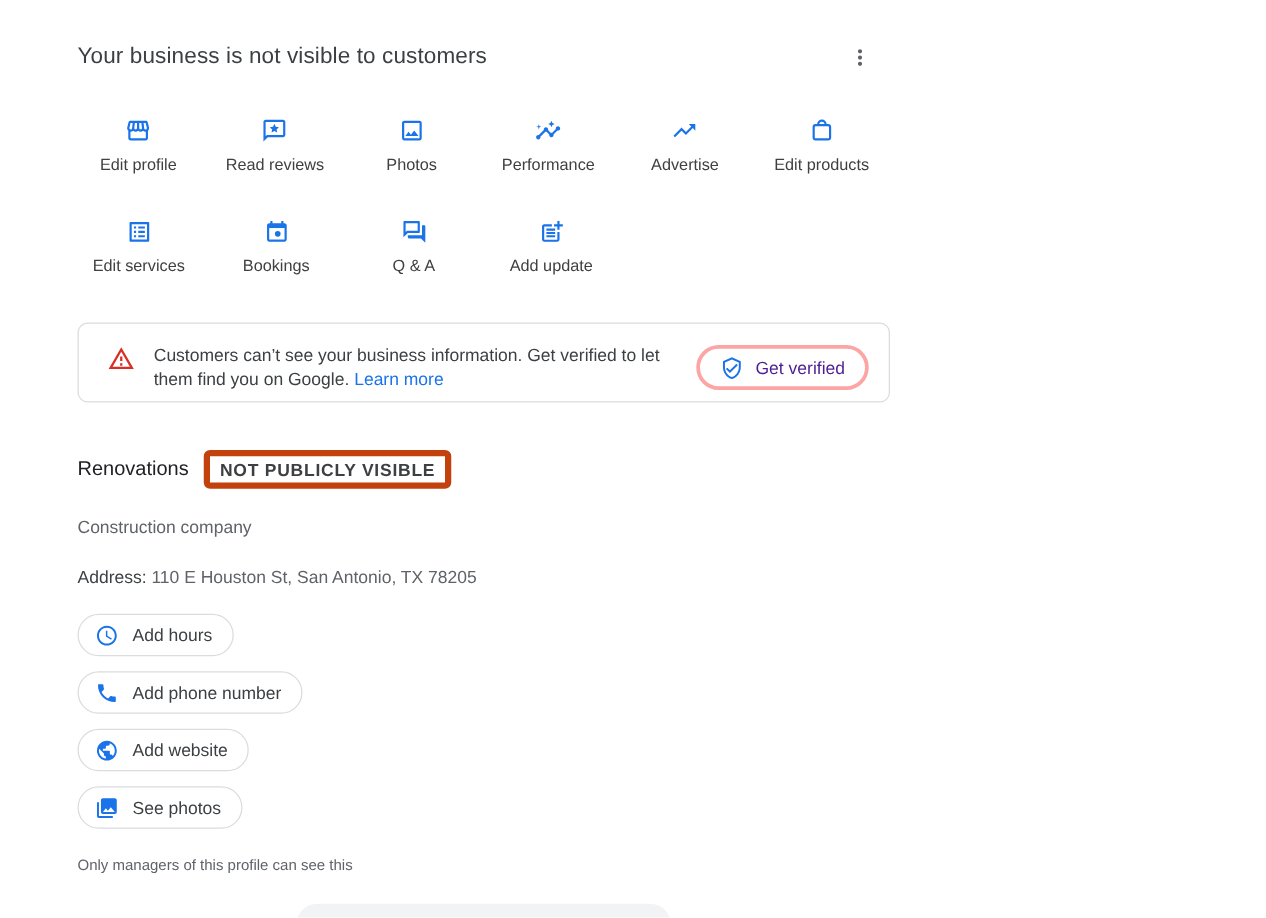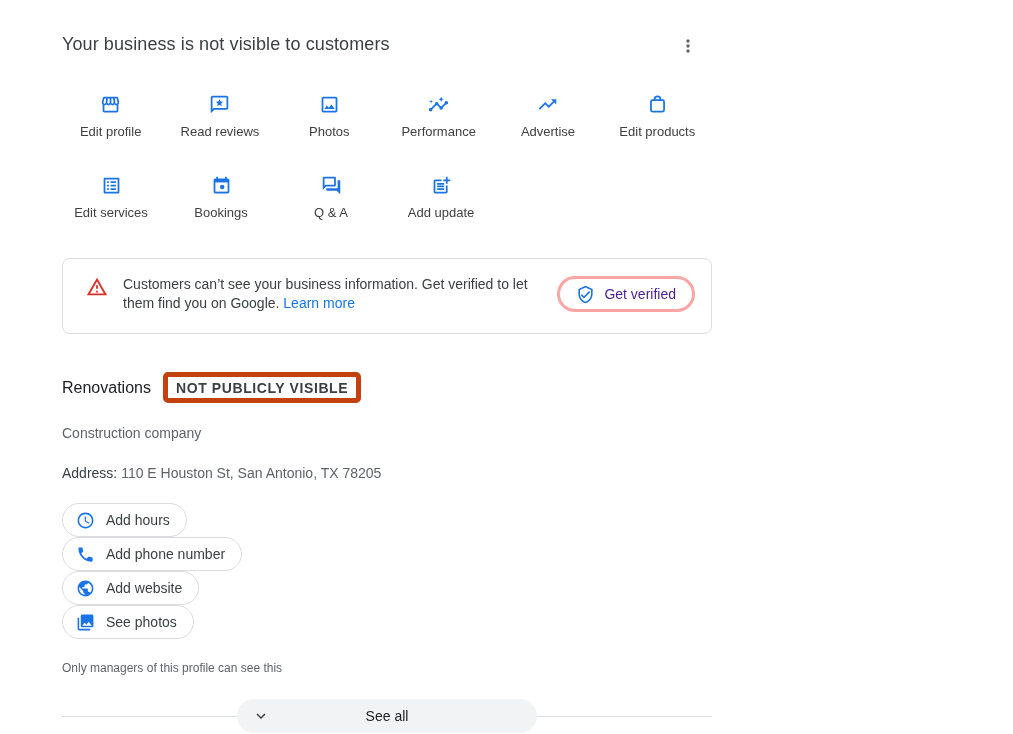--- a/index.html
+++ b/index.html
@@ -13,37 +13,37 @@
   .kebab-btn { border: none; background: transparent; cursor: pointer; padding: 2px; margin-right: 12px; }
 
   
   .qa-row { display: flex; margin-left: -6px; }
   .qa-row.first { margin-top: 36px; }
   .qa-row.second { margin-top: 36px; }
   .qa-cell { width: 110px; display: flex; flex-direction: column; align-items: center; gap: 9px; cursor: pointer; background: transparent; border: none; font-family: inherit; }
   .qa-label { font-size: 13px; color: #404040; white-space: nowrap; }
 
   
-  .banner { margin-top: 38px; width: 650px; border: 1px solid #dadce0; border-radius: 8px; display: flex; align-items: center; padding: 16px 16px 20px 23px; }
+  .banner { margin-top: 38px; width: 650px; border: 1px solid #dadce0; border-radius: 8px; display: flex; align-items: center; padding: 16px 16px 8px 23px; }
   .banner-left { display: flex; align-items: flex-start; gap: 15px; }
   .banner-text { font-size: 14px; line-height: 19px; color: #3c4043; max-width: 412px; }
   .banner-link { color: #1a73e8; text-decoration: none; cursor: pointer; }
   .get-verified-btn { margin-left: auto; display: flex; align-items: center; gap: 9px; height: 36px; padding: 0 16px; border: 3px solid #fca5a5; border-radius: 18px; background: #fff; cursor: pointer; font-family: inherit; font-size: 14px; color: #4c1d95; white-space: nowrap; }
 
   
   .biz-row { margin-top: 38px; display: flex; align-items: center; gap: 12px; }
   .biz-name { font-size: 16px; font-weight: 400; color: #202124; }
   .badge { border: 5px solid #c2410c; border-radius: 5px; padding: 3px 8px 2px; font-size: 14px; font-weight: 700; letter-spacing: .6px; color: #3c4043; white-space: nowrap; }
   .biz-category { margin-top: 22px; font-size: 14px; color: #5f6368; }
   .address-line { margin-top: 24px; font-size: 14px; }
   .address-label { color: #3c4043; }
   .address-value { color: #5f6368; }
 
   
-  .pill-list { margin-top: 22px; display: flex; flex-direction: column; align-items: flex-start; }
+  .pill-list { margin-top: 22px; display: flex; flex-direction: column; align-items: flex-start; gap: 12px; }
   .pill-btn { display: flex; align-items: center; gap: 11px; height: 34px; padding: 0 16px 0 13px; border: 1px solid #dadce0; border-radius: 17px; background: #fff; cursor: pointer; font-family: inherit; font-size: 14px; color: #3c4043; white-space: nowrap; }
 
   
   .note { margin-top: 22px; font-size: 12px; color: #5f6368; }
   .see-all-wrap { position: relative; width: 650px; margin-top: 24px; height: 34px; }
   .see-all-divider { position: absolute; top: 50%; left: 0; right: 0; border-top: 1px solid #dadce0; }
   .see-all-pill { position: absolute; left: 50%; transform: translateX(-50%); width: 300px; height: 34px; background: #f1f3f4; border: none; border-radius: 17px; display: flex; align-items: center; justify-content: center; cursor: pointer; font-family: inherit; }
   .see-all-chevron { position: absolute; left: 15px; top: 8px; }
   .see-all-label { font-size: 14px; color: #202124; }
 

